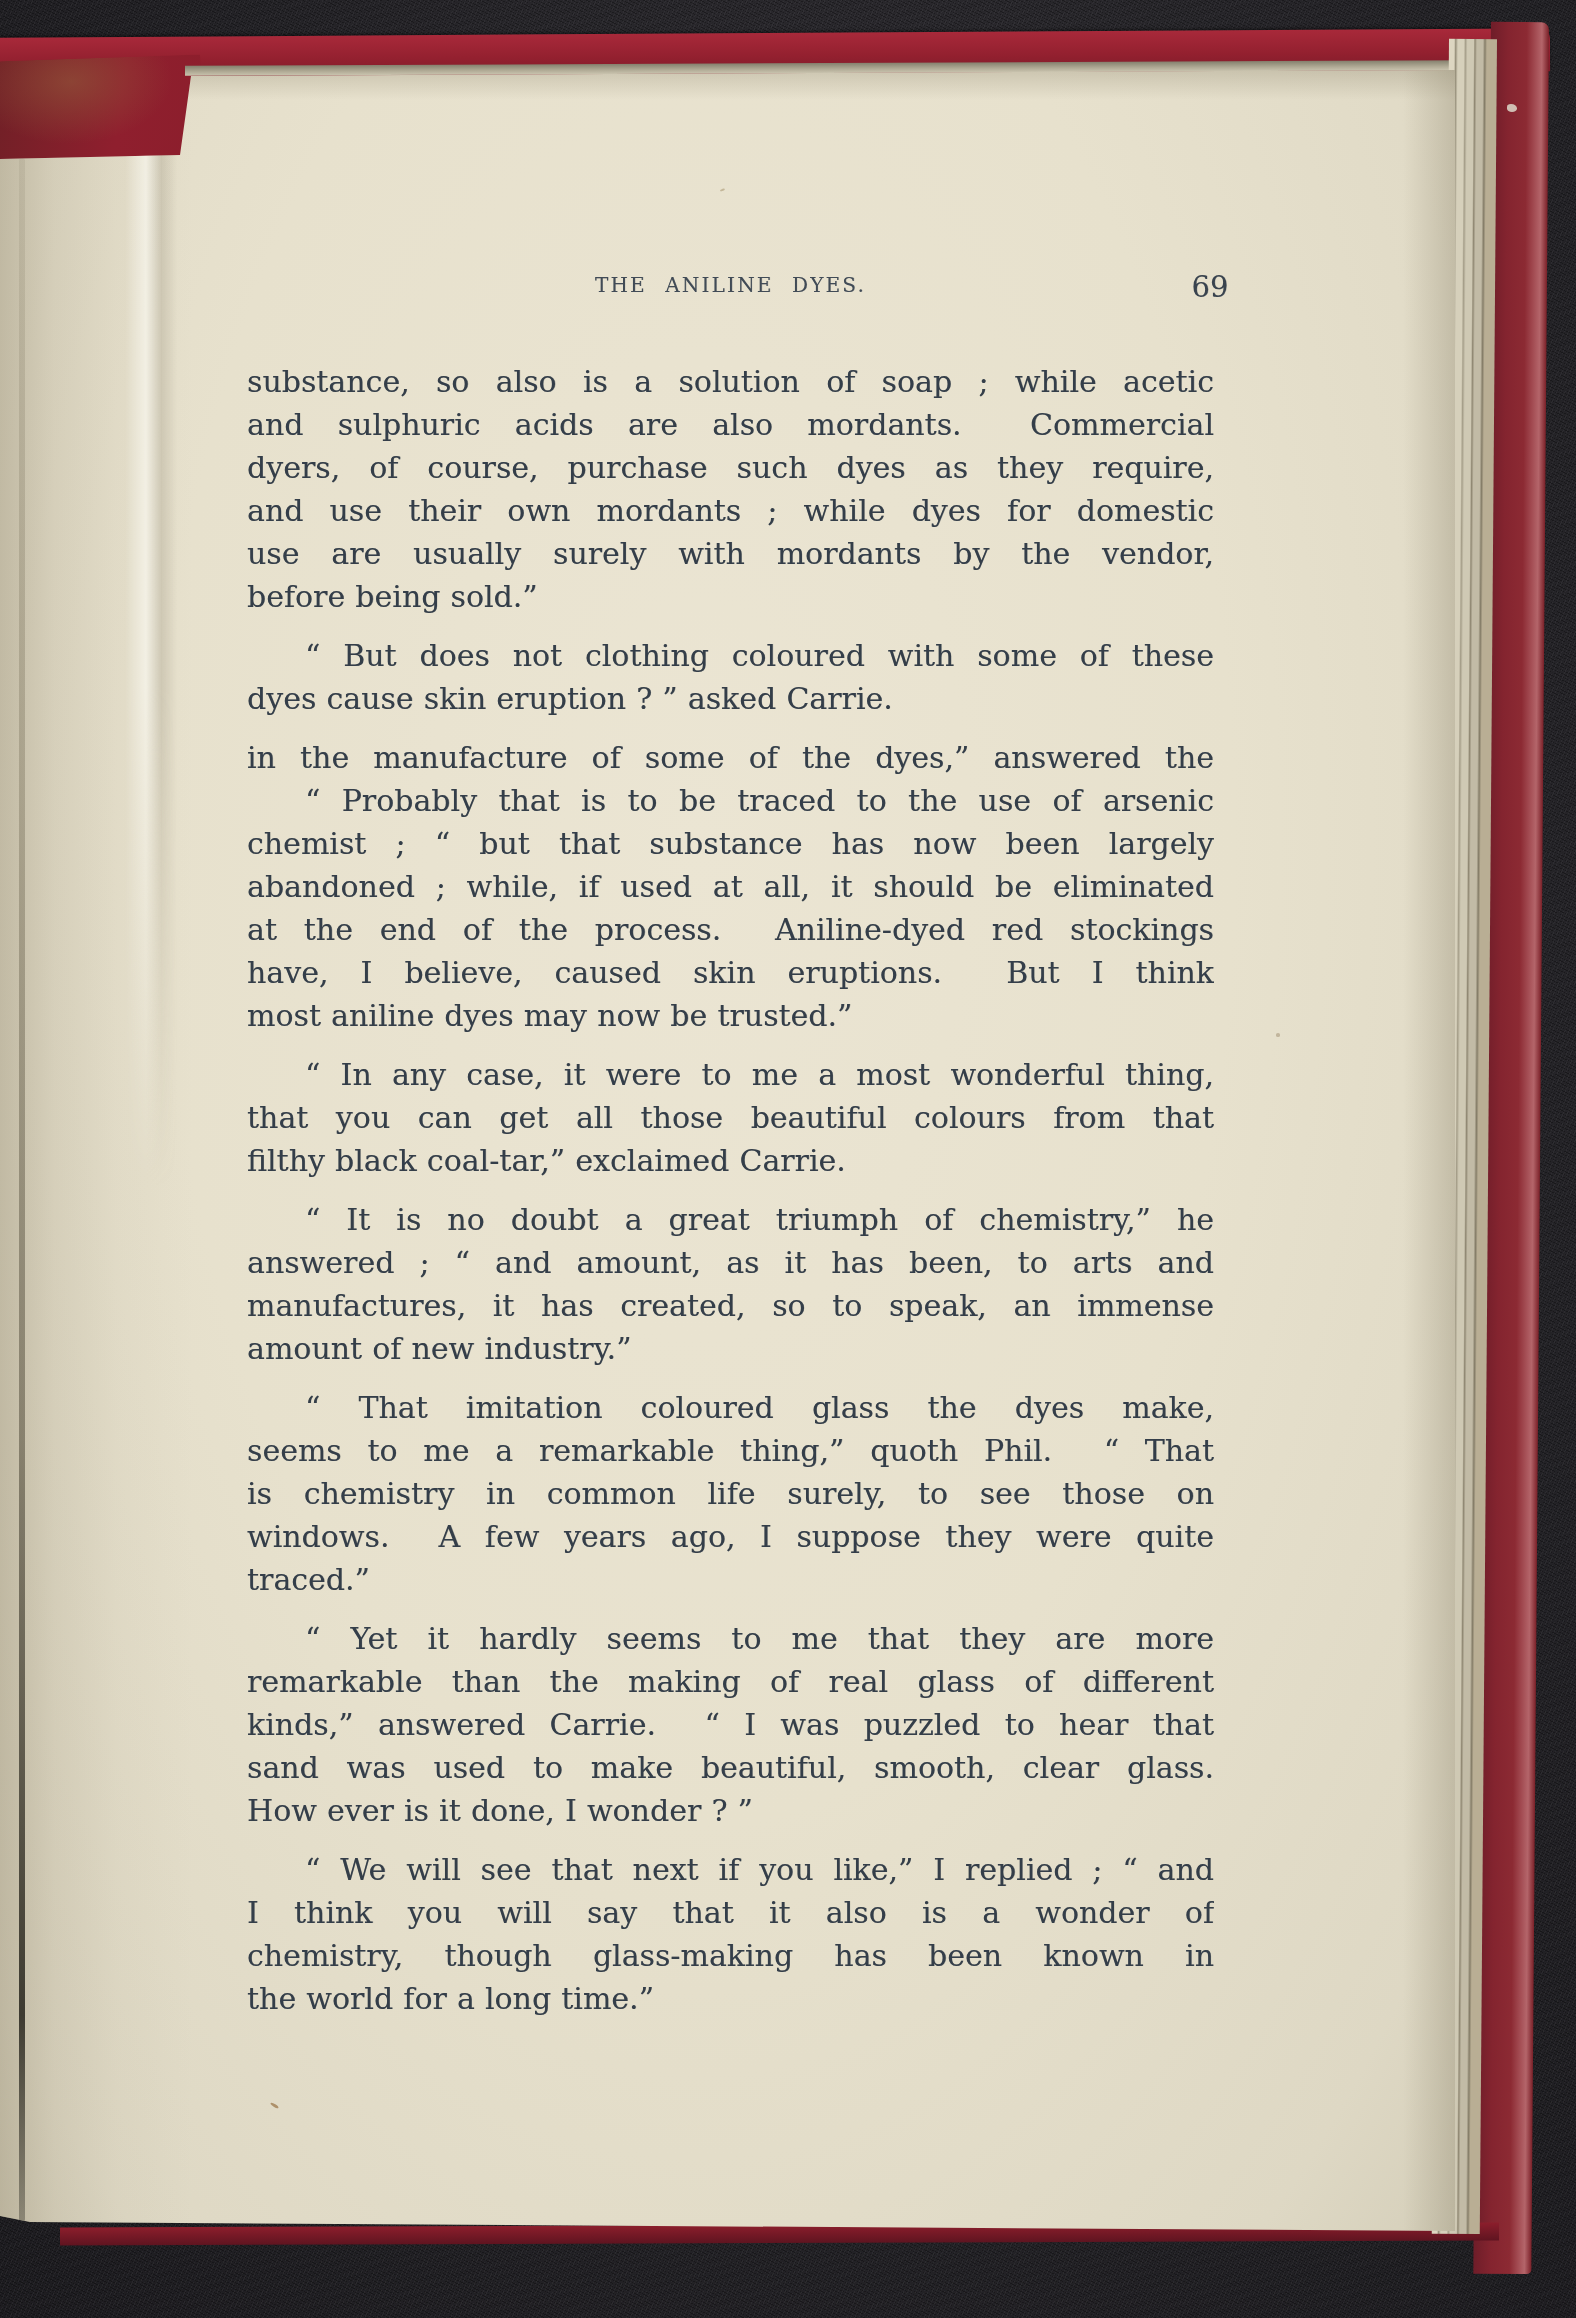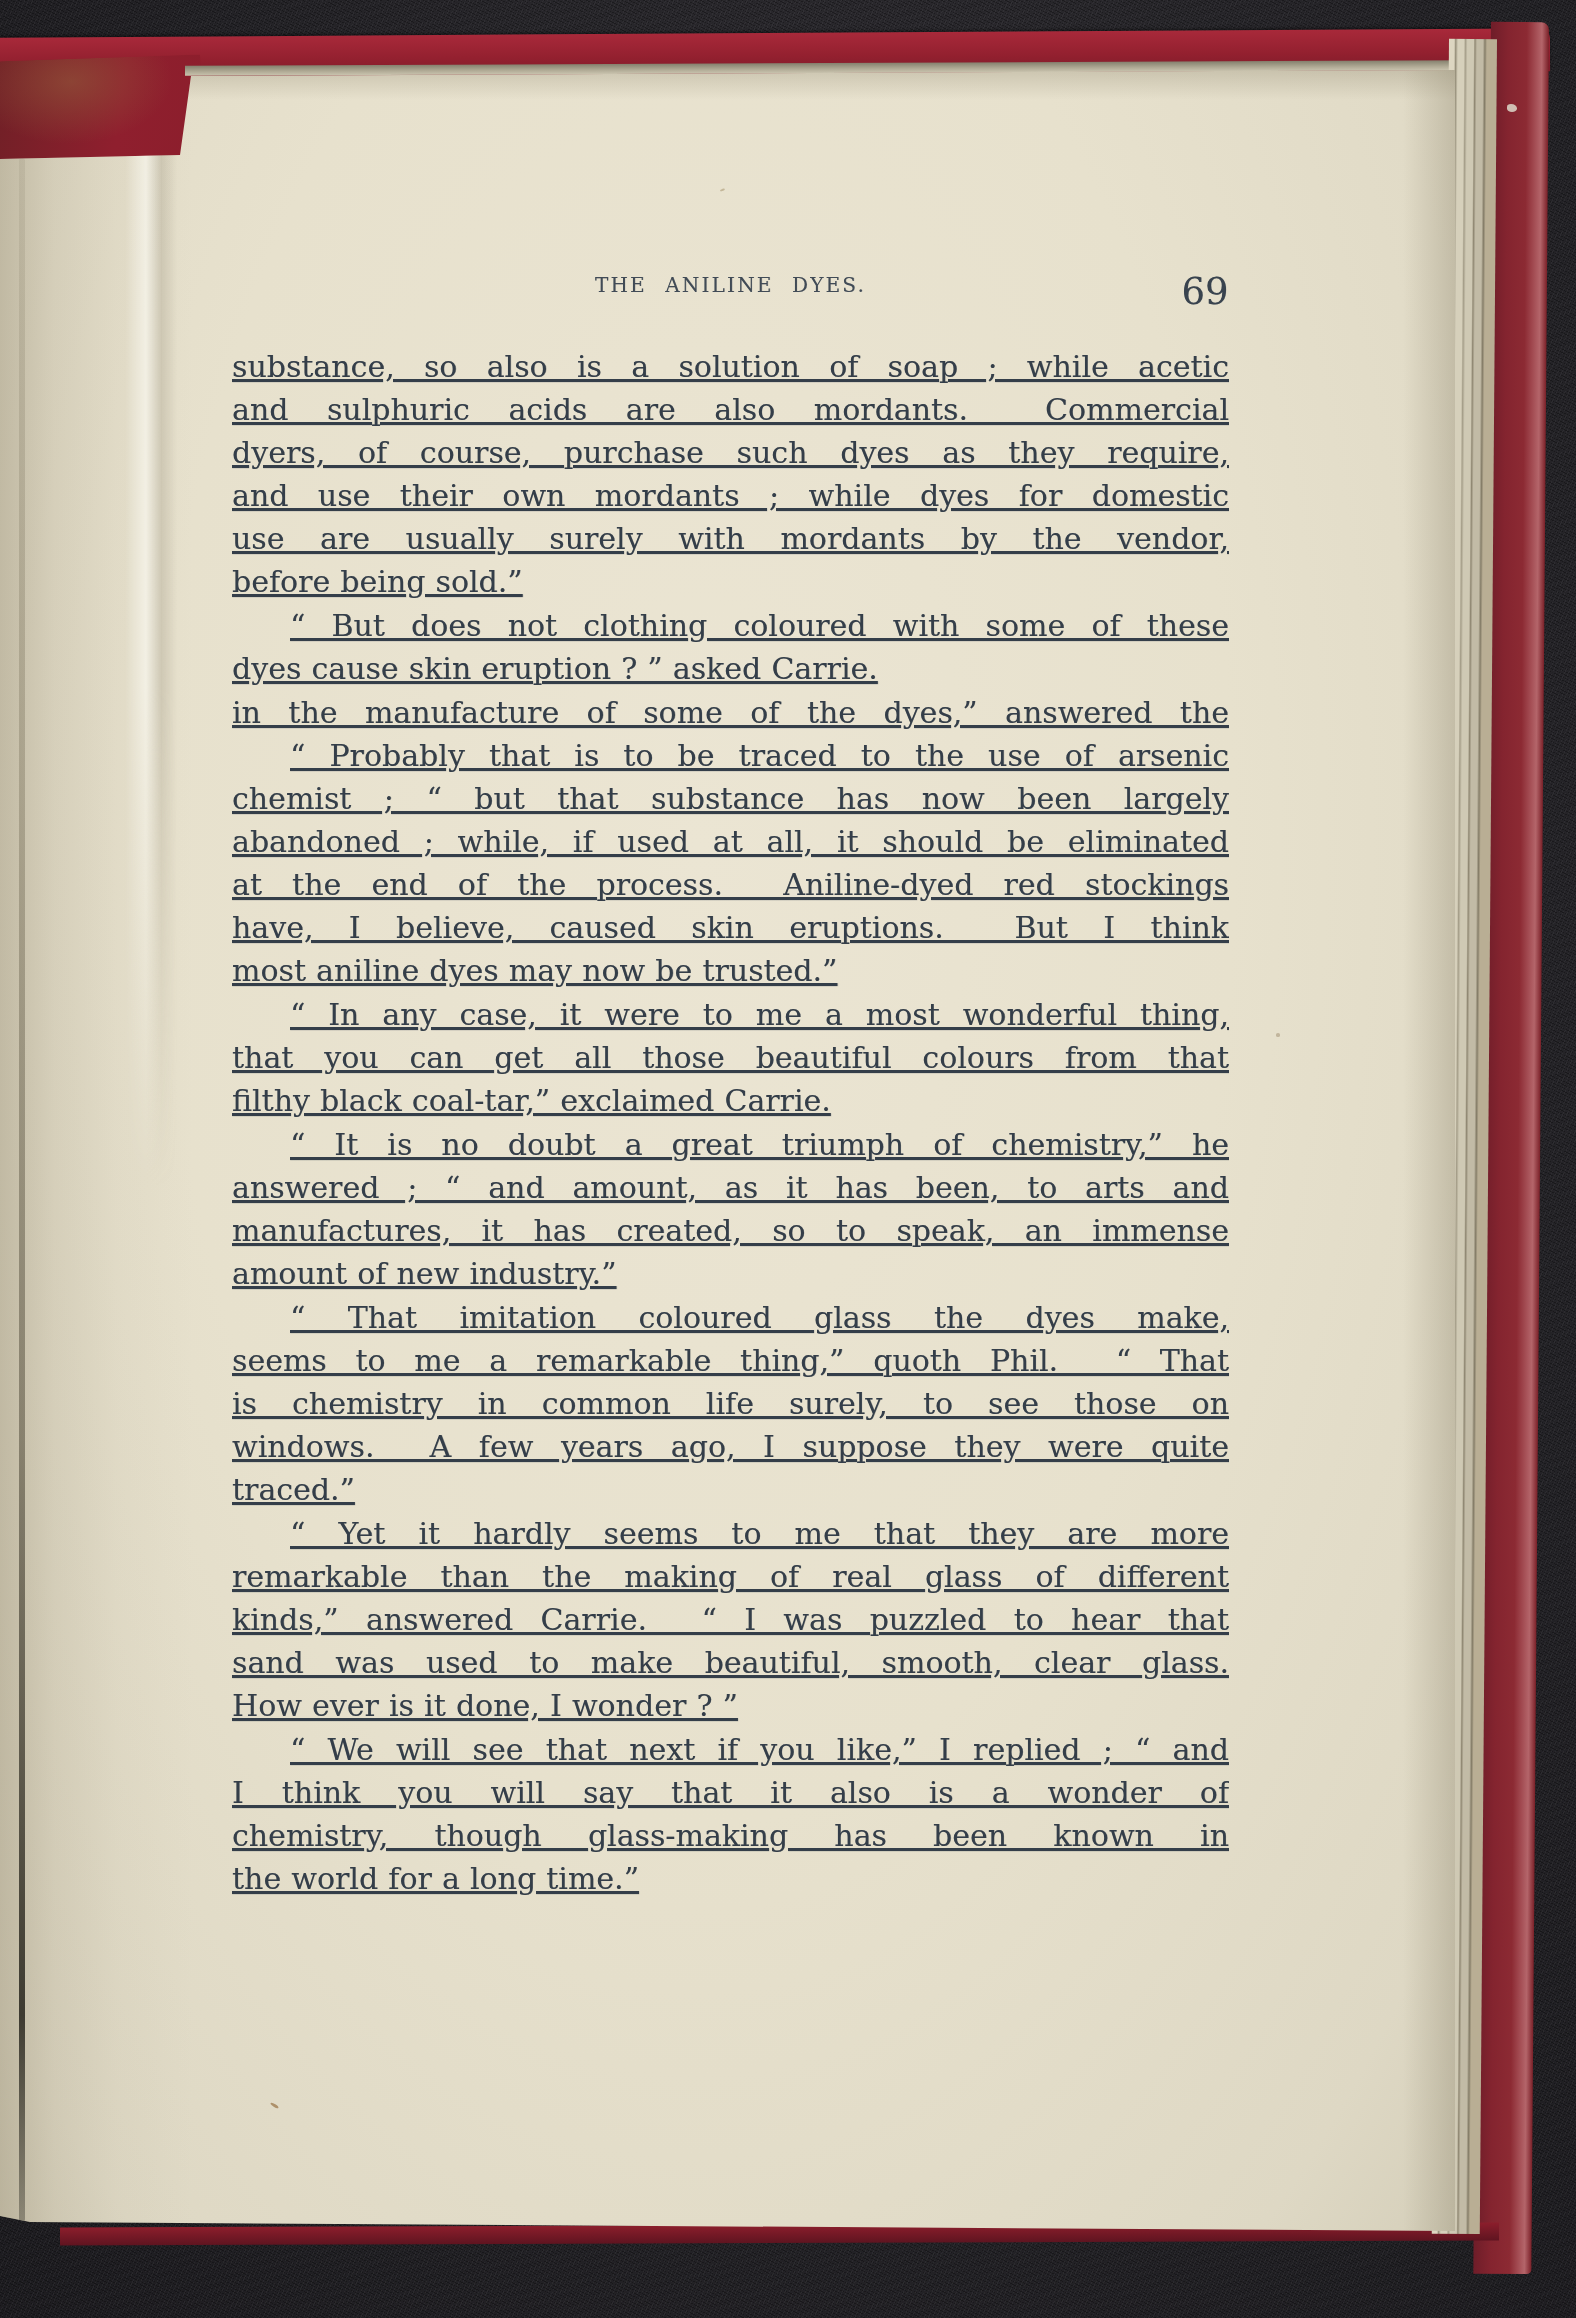--- a/index.html
+++ b/index.html
@@ -123,31 +123,31 @@
     color: #414b56;
   }
   .header-title {
     position: absolute; left: 50%; top: 0; transform: translateX(-50%);
     font-size: 20px; letter-spacing: 2.2px; word-spacing: 9.7px;
     white-space: nowrap;
     text-shadow: 0.4px 0.4px 0 rgba(65,75,86,0.35);
   }
   .page-number {
     position: absolute; right: 1.5px; top: -3px;
-    font-size: 37px; color: #39434e;
+    font-size: 29px; color: #39434e;
     text-shadow: 0.4px 0.4px 0 rgba(57,67,78,0.3);
   }
 
   .text-block {
     position: absolute; left: 231px; top: 274px; width: 999px;
     font-size: 30px; line-height: 43px; color: #343e49;
     text-shadow: 0.3px 0.3px 0 rgba(52,62,73,0.40);
     word-spacing: 0.02em;
   }
-  .paragraph { margin: 1px; text-decoration: underline; }
+  .paragraph { margin: 16px; }
   .line {
     height: 43px; overflow: hidden;
     text-align: justify;
     text-align-last: justify;
     white-space: normal;
   }
   .line.last { text-align-last: left; }
   .line.indent { text-indent: 58px; }
 
   

